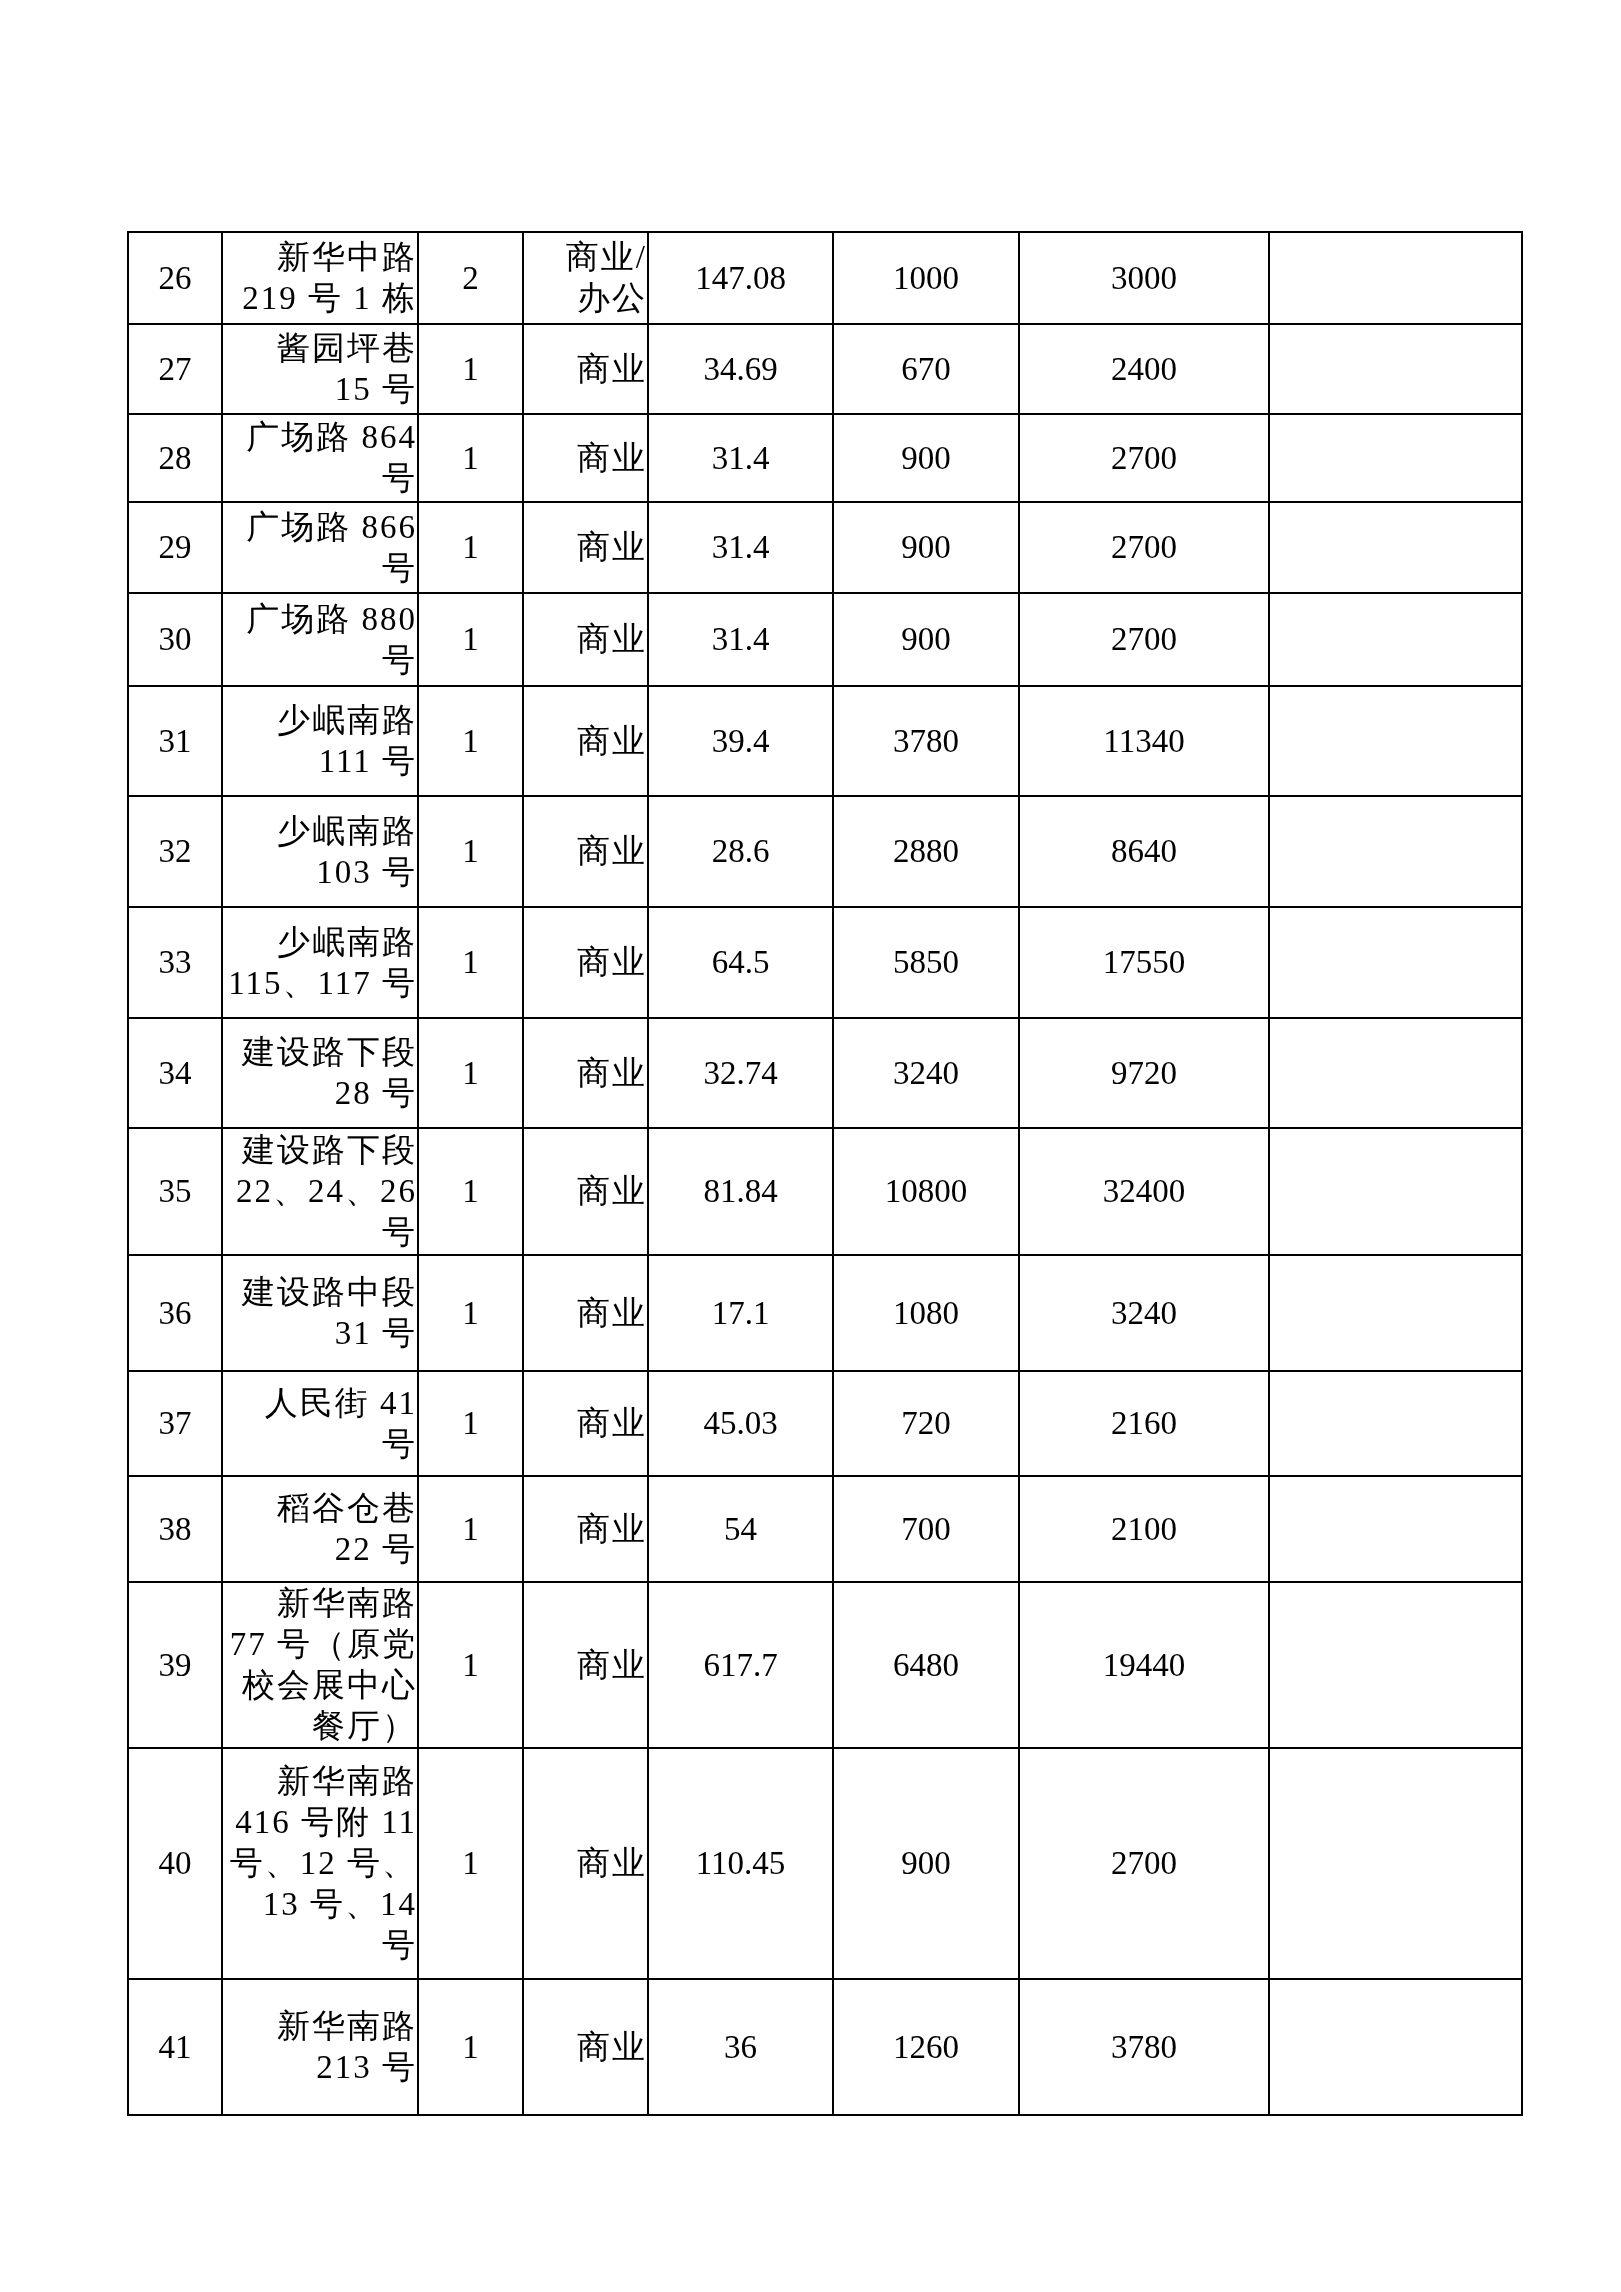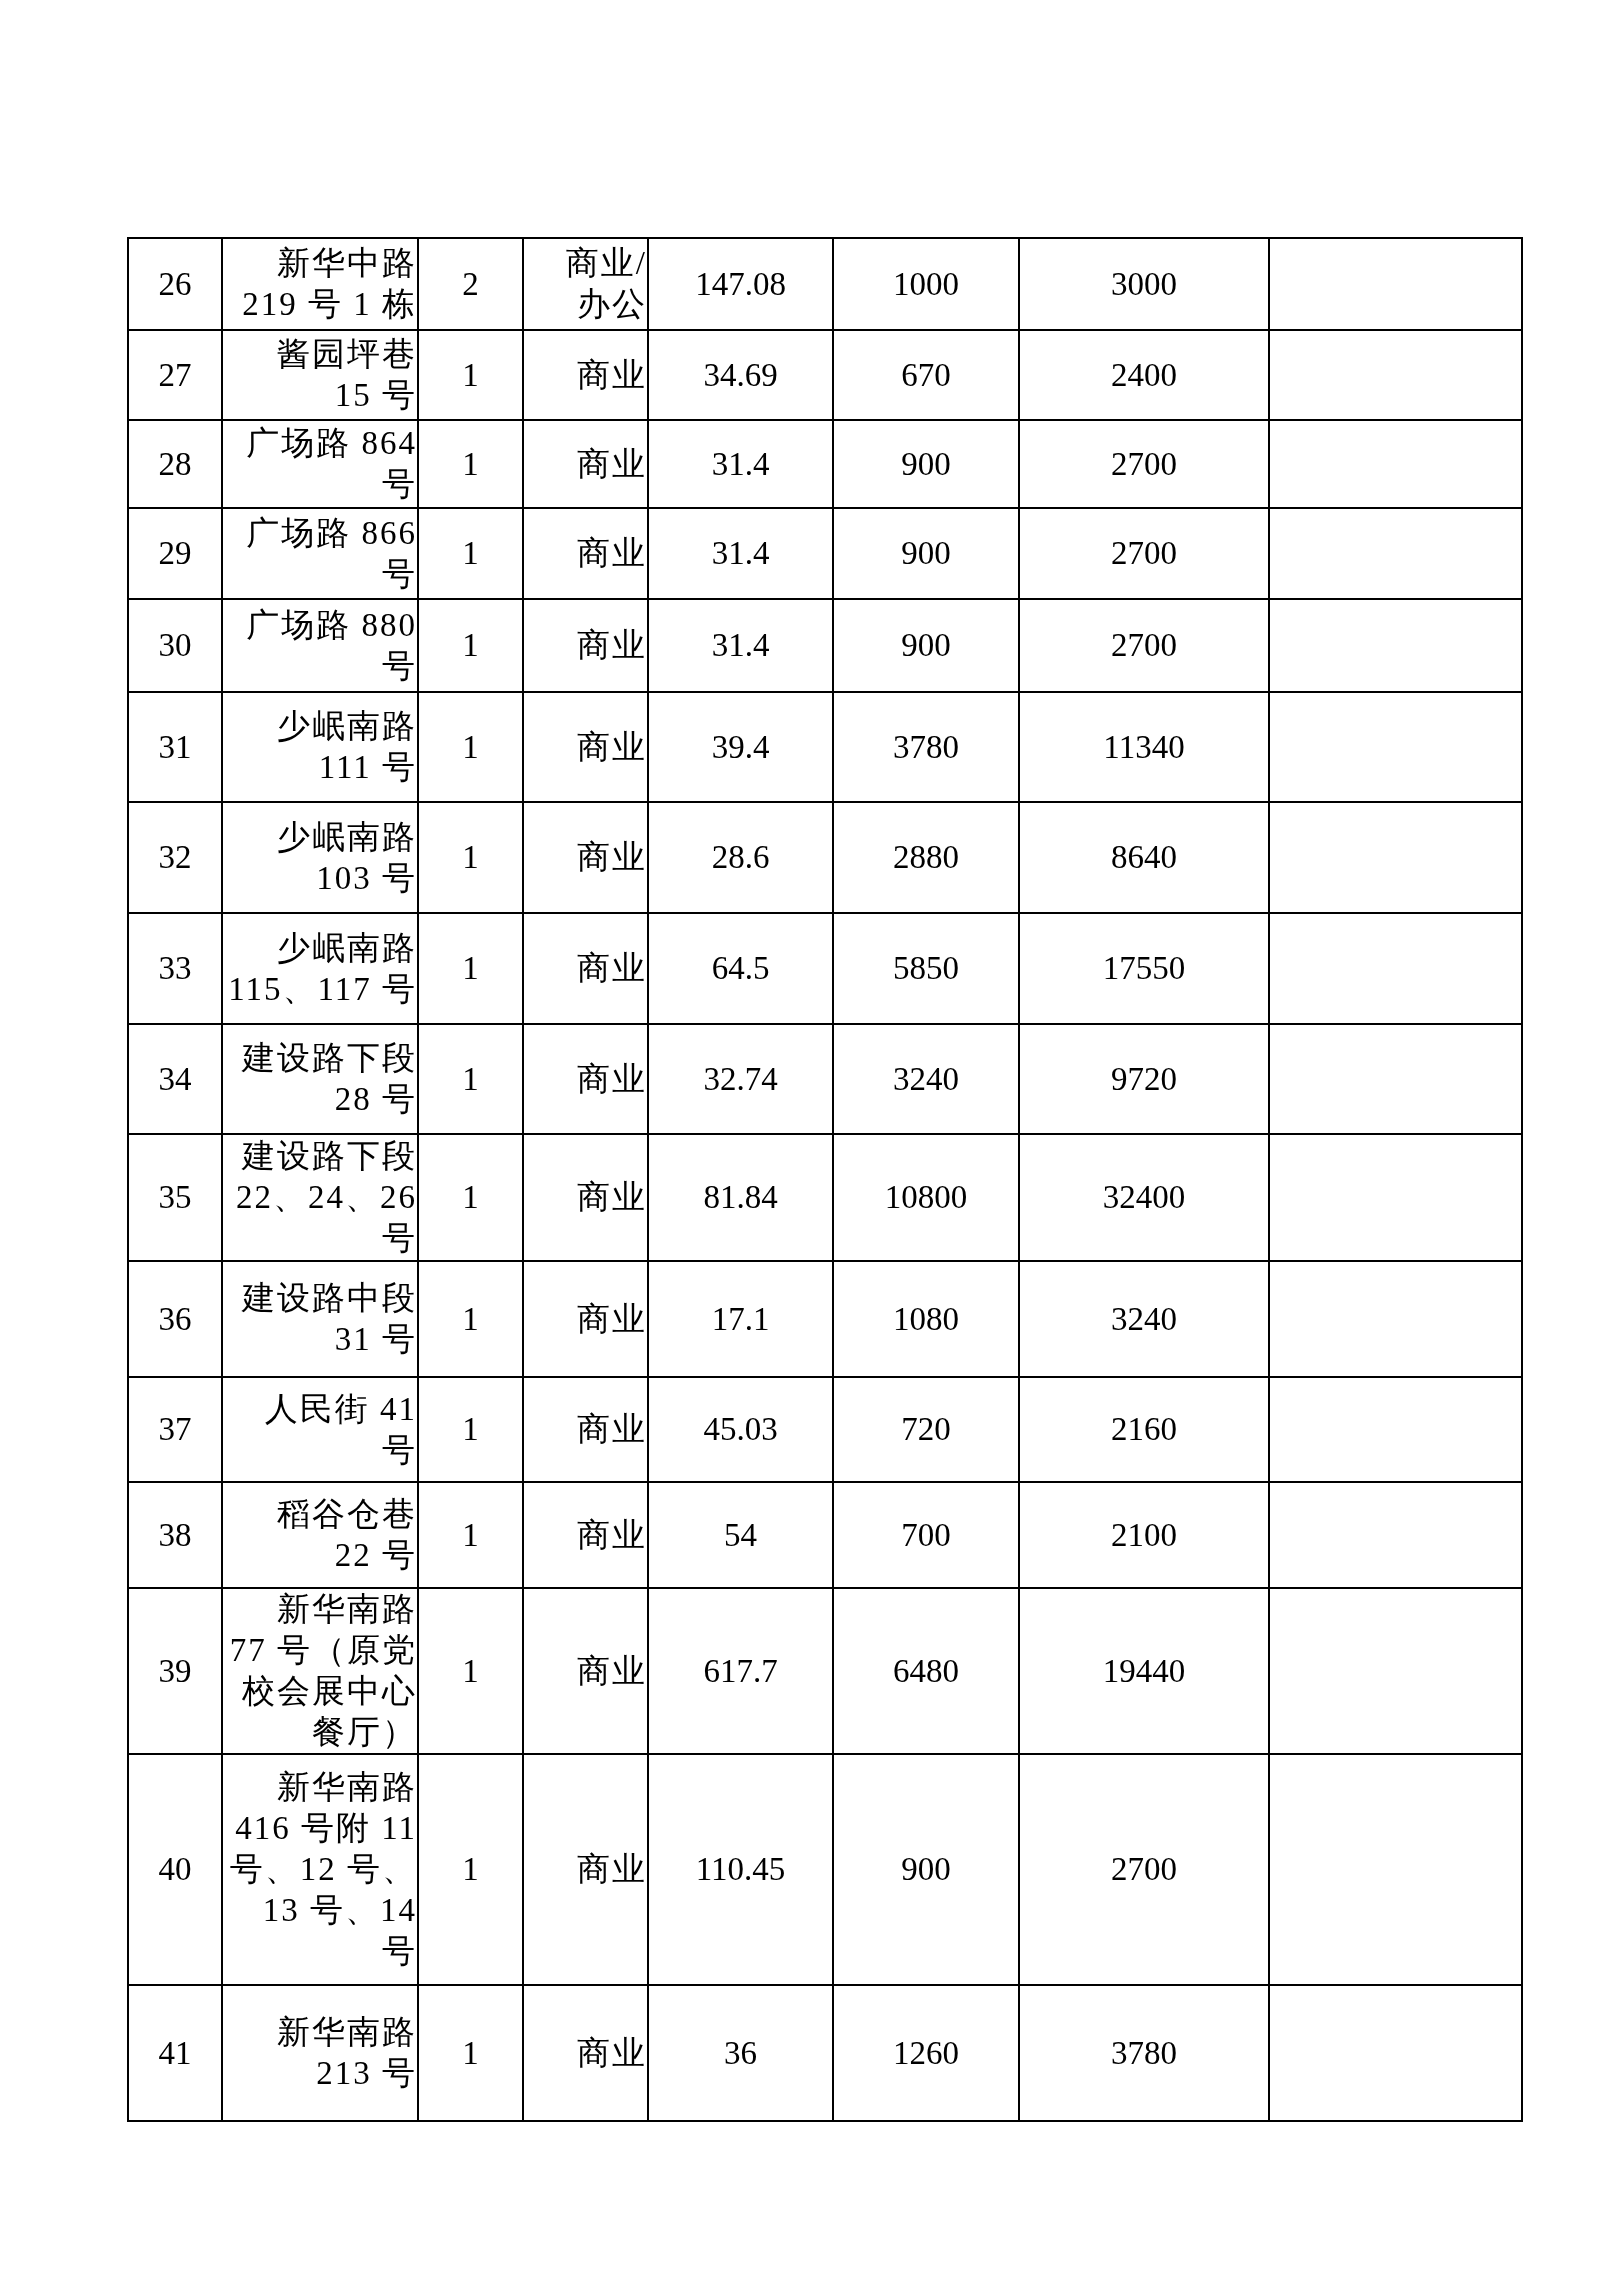--- a/index.html
+++ b/index.html
@@ -12,21 +12,21 @@
     width: 1621px;
     height: 2293px;
     background: #ffffff;
     overflow: hidden;
     font-family: "Liberation Serif", "DejaVu Serif", serif;
     color: #000000;
   }
   table.doc-table {
     position: absolute;
     left: 127px;
-    top: 237px;
+    top: 231px;
     width: 1395px;
     border-collapse: collapse;
     table-layout: fixed;
     border: 2.9px solid #000000;
   }
   table.doc-table td {
     border-left: 2px solid #000000;
     border-right: 2px solid #000000;
     border-top: 2.9px solid #000000;
     border-bottom: 2.9px solid #000000;

